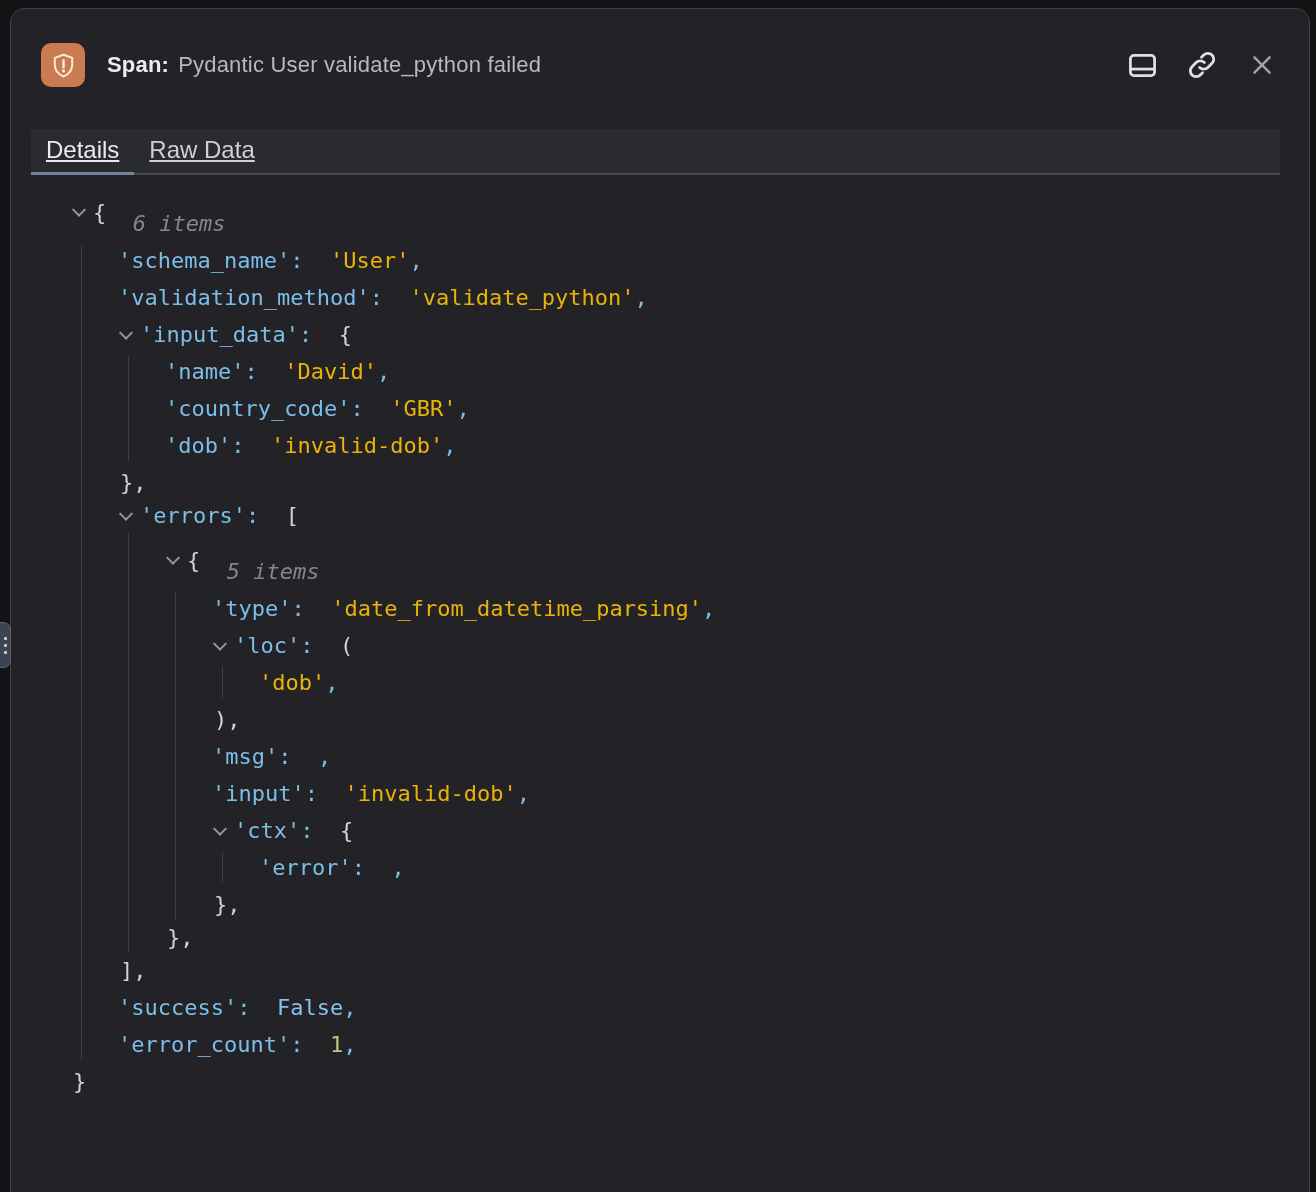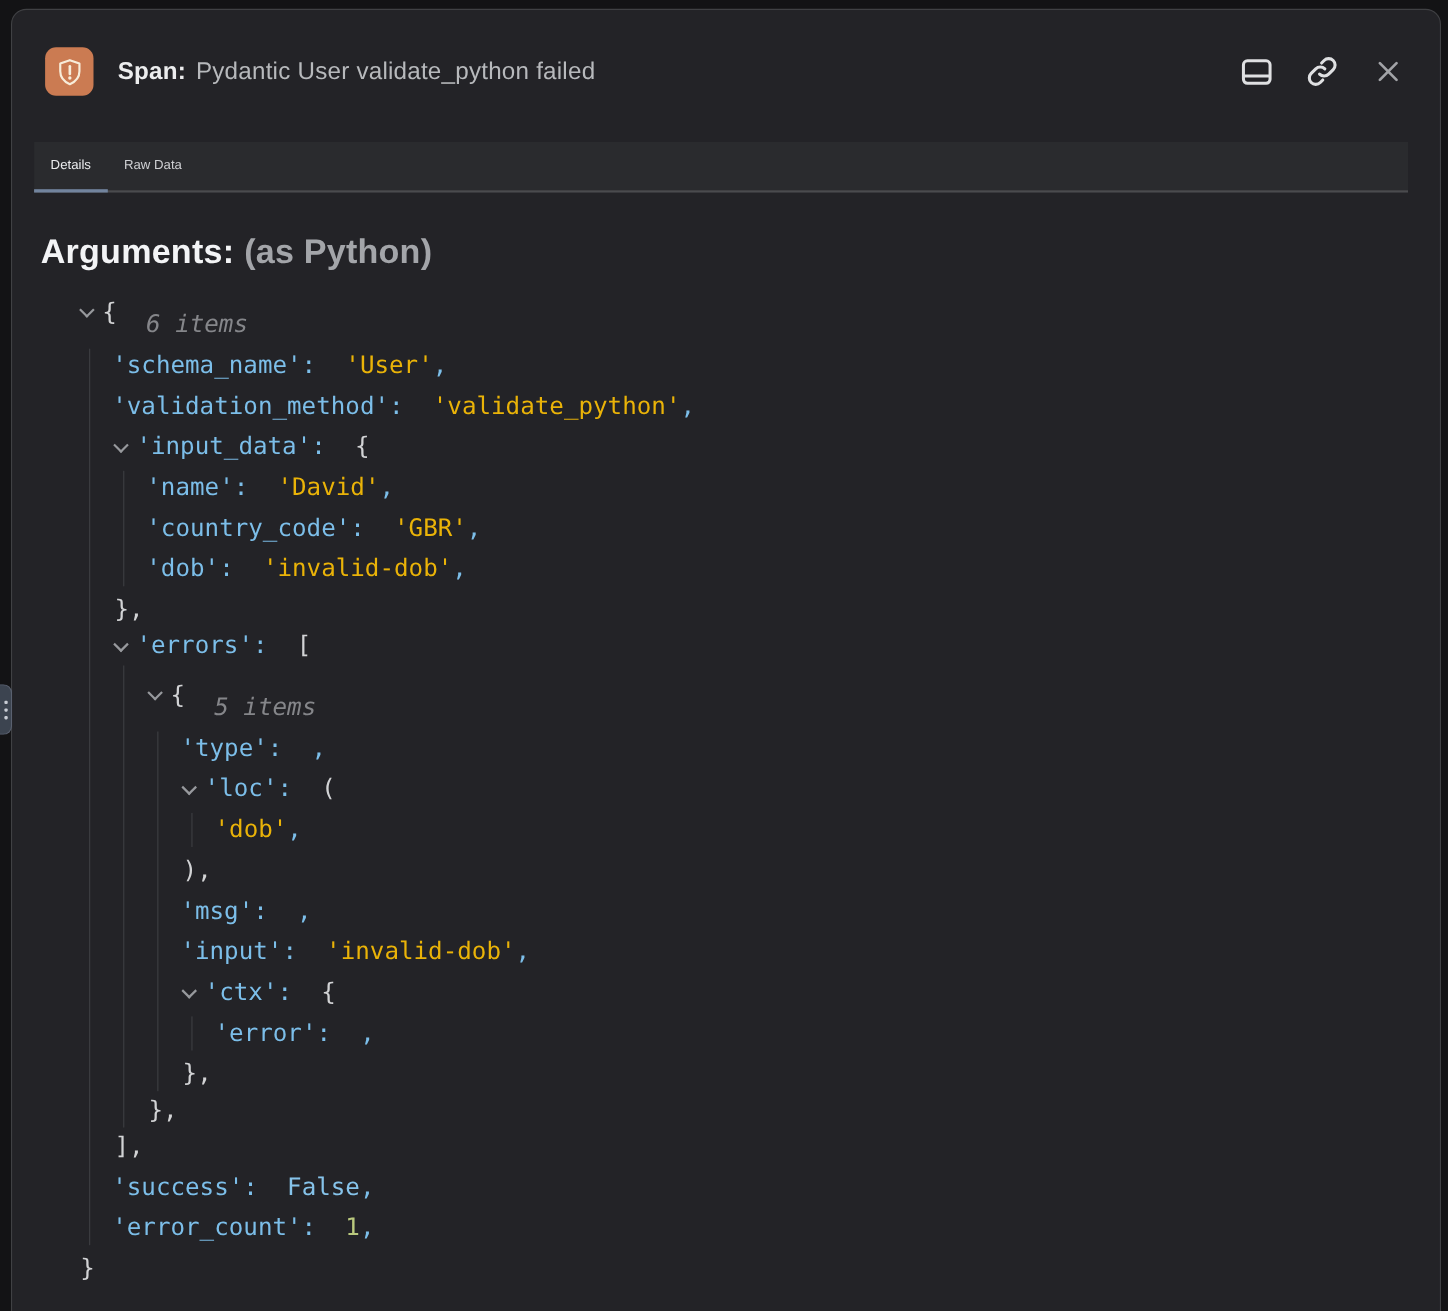--- a/index.html
+++ b/index.html
@@ -11,36 +11,36 @@
   .badge{width:44px;height:44px;border-radius:10px;background:#cb7b52;flex:none;
     display:flex;align-items:center;justify-content:center;}
   .title{margin-left:22px;font-size:22px;color:#b7b9bc;letter-spacing:.2px;flex:1;min-width:0;
     white-space:nowrap;}
   .title b{color:#ecedee;font-weight:700;margin-right:9px;}
   .acts{display:flex;align-items:center;gap:26px;}
   .icon-btn{width:34px;height:34px;display:flex;align-items:center;justify-content:center;cursor:pointer;}
   
   .tabs{margin:8px 29px 0 20px;display:flex;align-items:flex-end;background:#2a2b2e;
     border-bottom:2px solid #4a4b4e;height:46px;box-sizing:border-box;}
-  .tab{padding:0 15px;height:46px;line-height:42px;font-size:12px;color:#cfd0d3;cursor:pointer;
-    border-bottom:3px solid transparent;margin-bottom:-2px;box-sizing:border-box;}
+  .tab{padding:0 15px;height:46px;line-height:42px;font-size:24px;color:#cfd0d3;cursor:pointer;
+    border-bottom:3px solid transparent;margin-bottom:-2px;box-sizing:border-box;text-decoration:underline;}
   .tab.active{color:#ebecee;border-bottom-color:#72849e;}
   
   .main{padding:0 26px;}
   .h2{margin-top:36px;font-size:31px;font-weight:700;color:#f3f4f6;letter-spacing:.2px;}
   .h2 .suffix{color:#a3a5a9;margin-left:9px;}
   
   .tree{margin-top:10px;padding-left:34px;font-family:"DejaVu Sans Mono",monospace;
     font-size:22px;line-height:31px;color:#d2d3d5;}
   .row{display:flex;align-items:center;}
   .row span{white-space:pre;}
   .leaf{margin:6px 0;}
   .open,.close{margin:2px 0;}
   .close{padding-left:2px;}
-  .children{border-left:1px solid #3e3f43;margin-left:10px;padding-left:20px;}
+  .children{border-left:1px solid #3e3f43;margin-left:10px;padding-left:36px;}
   .chev{width:22px;align-self:stretch;position:relative;flex:none;cursor:pointer;}
   .chev::before{content:'';position:absolute;left:3px;top:50%;width:8px;height:8px;
     border-left:2px solid #97999d;border-bottom:2px solid #97999d;
     transform:translateY(-72%) rotate(-45deg);}
   .tk-k{color:#7cbee9;}
   .tk-s{color:#eab308;}
   .tk-p{color:#7cbee9;}
   .tk-b{color:#d2d3d5;}
   .tk-m{color:#85868a;font-style:italic;margin-top:23px;}
   .tk-kw{color:#86c3ea;}
@@ -87,21 +87,20 @@
       </div>
     </div>
   </div>
 
   <div class="tabs">
     <div class="tab active">Details</div>
     <div class="tab">Raw Data</div>
   </div>
 
   <div class="main">
-    <div class="h2"><span>Arguments:</span><span class="suffix">(as Python)</span></div>
     <div class="tree" id="tree">
         <div class="row open">
           <span class="chev"></span>
           <span class="tk-b">{</span>
           <span class="tk-w">  </span>
           <span class="tk-m">6 items</span>
         </div>
         <div class="children">
           <div class="row leaf">
             <span class="tk-k">'schema_name'</span>
@@ -162,20 +161,21 @@
               <span class="chev"></span>
               <span class="tk-b">{</span>
               <span class="tk-w">  </span>
               <span class="tk-m">5 items</span>
             </div>
             <div class="children">
               <div class="row leaf">
                 <span class="tk-k">'type'</span>
                 <span class="tk-p">:</span>
                 <span class="tk-w">  </span>
+                <span class="tk-s">'date_from_datetime_parsing'</span>
                 <span class="tk-p">,</span>
               </div>
               <div class="row open">
                 <span class="chev"></span>
                 <span class="tk-k">'loc'</span>
                 <span class="tk-p">:</span>
                 <span class="tk-w">  </span>
                 <span class="tk-b">(</span>
               </div>
               <div class="children">

